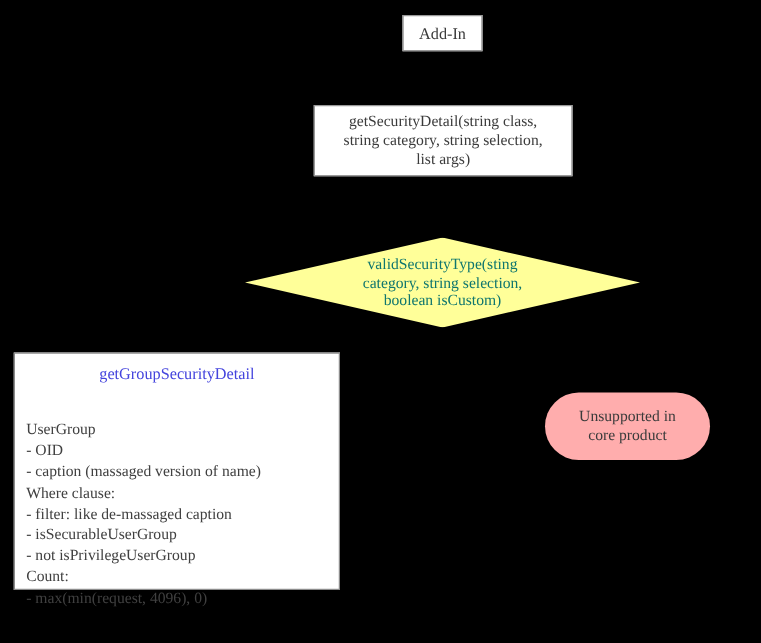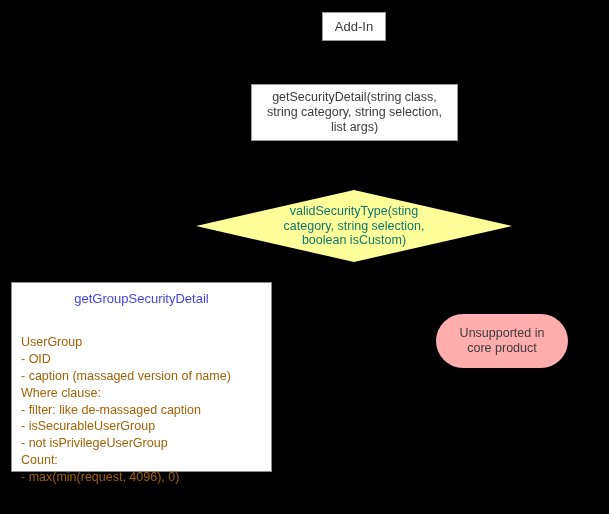--- a/index.html
+++ b/index.html
@@ -6,21 +6,21 @@
     margin: 0;
     padding: 0;
     background: #000000;
   }
   #canvas {
     position: relative;
     width: 609px;
     height: 514px;
     background: #000000;
     overflow: hidden;
-    font-family: Liberation Sans, sans-serif;
+    font-family: Liberation Serif, serif;
   }
 
   .node {
     position: absolute;
     box-sizing: border-box;
   }
 
   
   .box {
     background: #ffffff;
@@ -92,21 +92,21 @@
   }
   .note-title {
     display: block;
     text-align: center;
     color: #4444dd;
     font-size: 13px;
     margin-bottom: 28px;
   }
   .note-body {
     display: block;
-    color: #a16207;
+    color: #404040;
     font-size: 12.5px;
     line-height: 1.35;
     white-space: pre-line;
     text-align: left;
     padding-left: 3px;
   }
 
   
   #node-unsupported {
     left: 436px;

